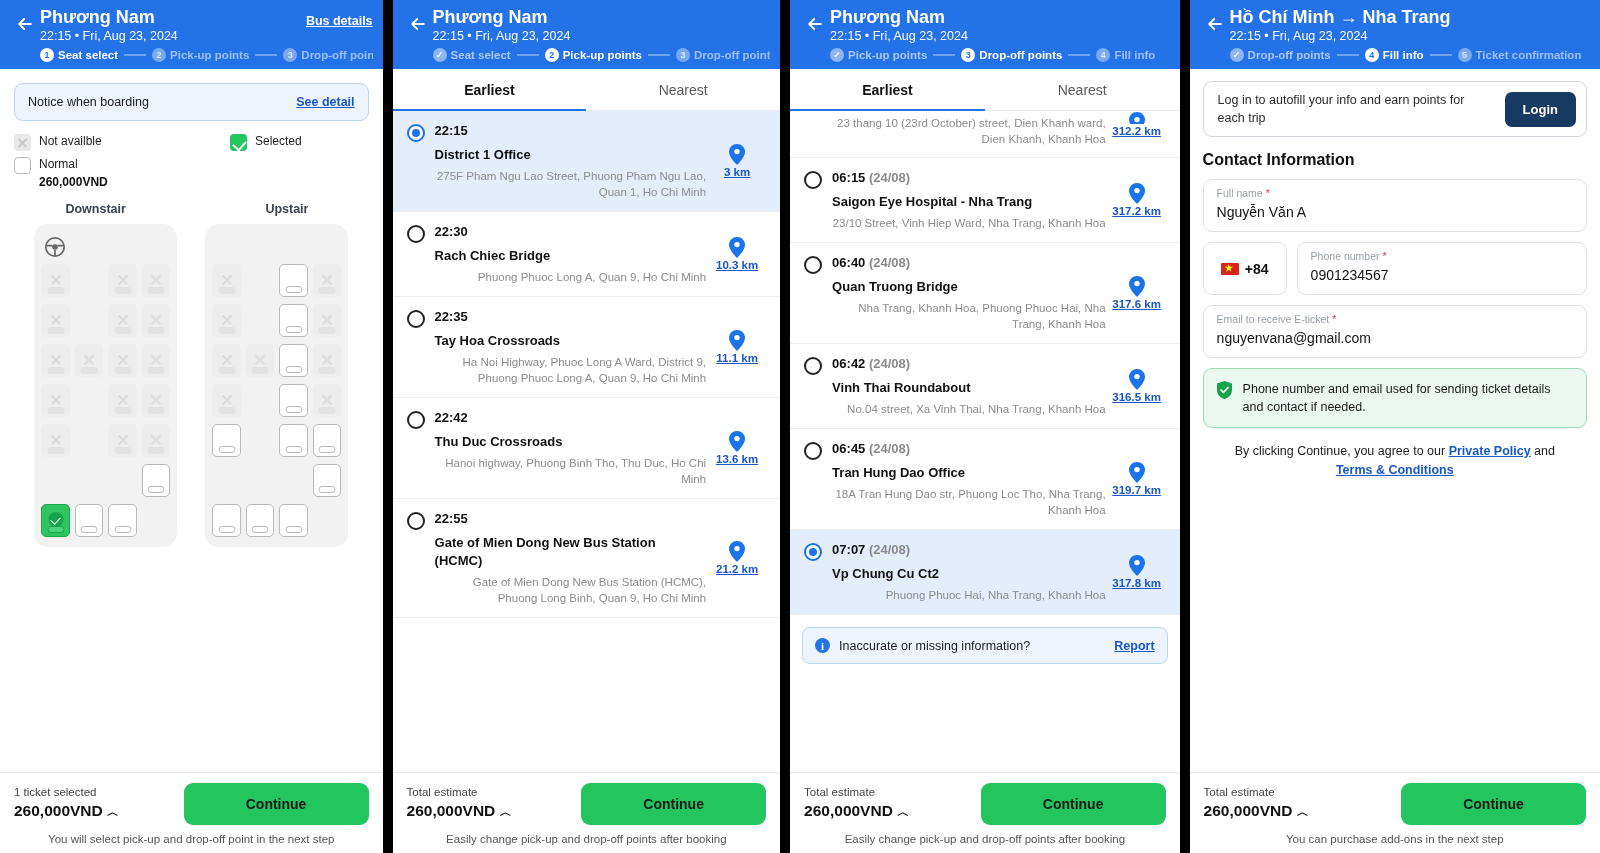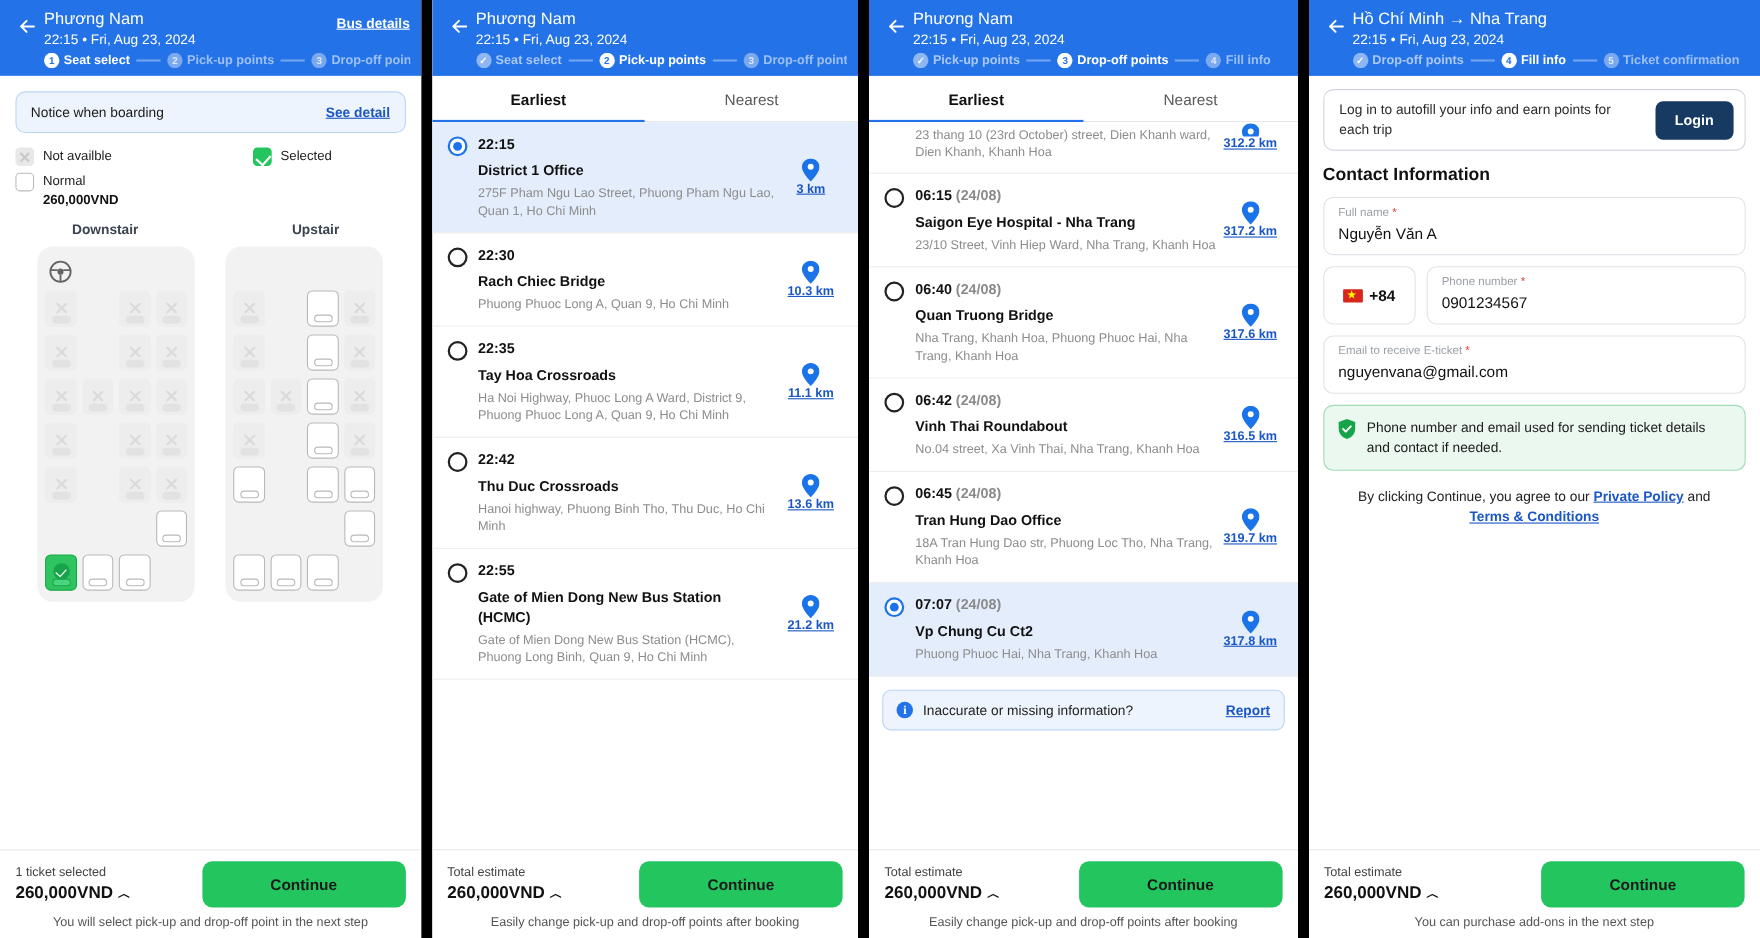--- a/index.html
+++ b/index.html
@@ -33,21 +33,21 @@
     position: relative;
   }
   .hdr-row { display: flex; align-items: flex-start; }
   .back {
     width: 30px; flex: none; padding-top: 6px;
     display: flex; align-items: center; justify-content: center;
     cursor: pointer;
   }
   .back svg { display:block; }
   .hdr-txt { flex: 1; min-width: 0; }
-  .hdr-title { font-size: 15px; font-weight: normal; line-height: 19px; white-space: nowrap; }
+  .hdr-title { font-size: 18px; font-weight: bold; line-height: 19px; white-space: nowrap; }
   .hdr-sub { font-size: 12.5px; line-height: 18px; font-weight: 500; }
   .bus-details {
     font-size: 12.5px; font-weight: bold; text-decoration: underline;
     white-space: nowrap; padding-top: 6px; cursor: pointer;
   }
   .steps {
     display: flex; align-items: center; margin-top: 3px; padding-left: 30px;
     white-space: nowrap; overflow: hidden;
   }
   .step { display: flex; align-items: center; gap: 4px; font-size: 11.5px; font-weight: bold; }
@@ -173,21 +173,21 @@
   }
   .pitem.selected .radio { border-color: #1a73e8; }
   .pitem.selected .radio::after {
     content:''; position:absolute; left: 3px; top: 3px; width: 8px; height: 8px;
     border-radius: 50%; background: #1a73e8;
   }
   .pbody { flex: 1; min-width: 0; }
   .ptime { font-size: 13px; font-weight: bold; color: #111; line-height: 18px; }
   .ptime .day { color: #8a8a8a; font-weight: bold; }
   .pname { font-size: 13px; font-weight: bold; color: #111; line-height: 18px; margin-top: 6px; }
-  .paddr { font-size: 11.5px; color: #8c8c8c; line-height: 16px; margin-top: 4px; }
+  .paddr { font-size: 11.5px; color: #8c8c8c; line-height: 16px; margin-top: 4px; text-align: right; }
   .pdist { width: 62px; flex: none; text-align: center; display:flex; flex-direction:column; align-items:center; justify-content:center; }
   .pin { width: 16px; height: 21px; margin-bottom: 1px; }
   .pdist-txt { font-size: 11.5px; color: #1a57c4; font-weight: bold; text-decoration: underline; white-space: nowrap; }
   .partial { display:flex; padding: 0 12px 10px 10px; border-bottom: 1px solid #ededed; }
   .partial .pbody { padding-left: 32px; }
 
   .report {
     margin: 12px 12px 0 12px;
     border: 1px solid #bcd4f6; border-radius: 8px; background: #eef4fe;
     padding: 10px 12px; display: flex; align-items: center; gap: 9px;

